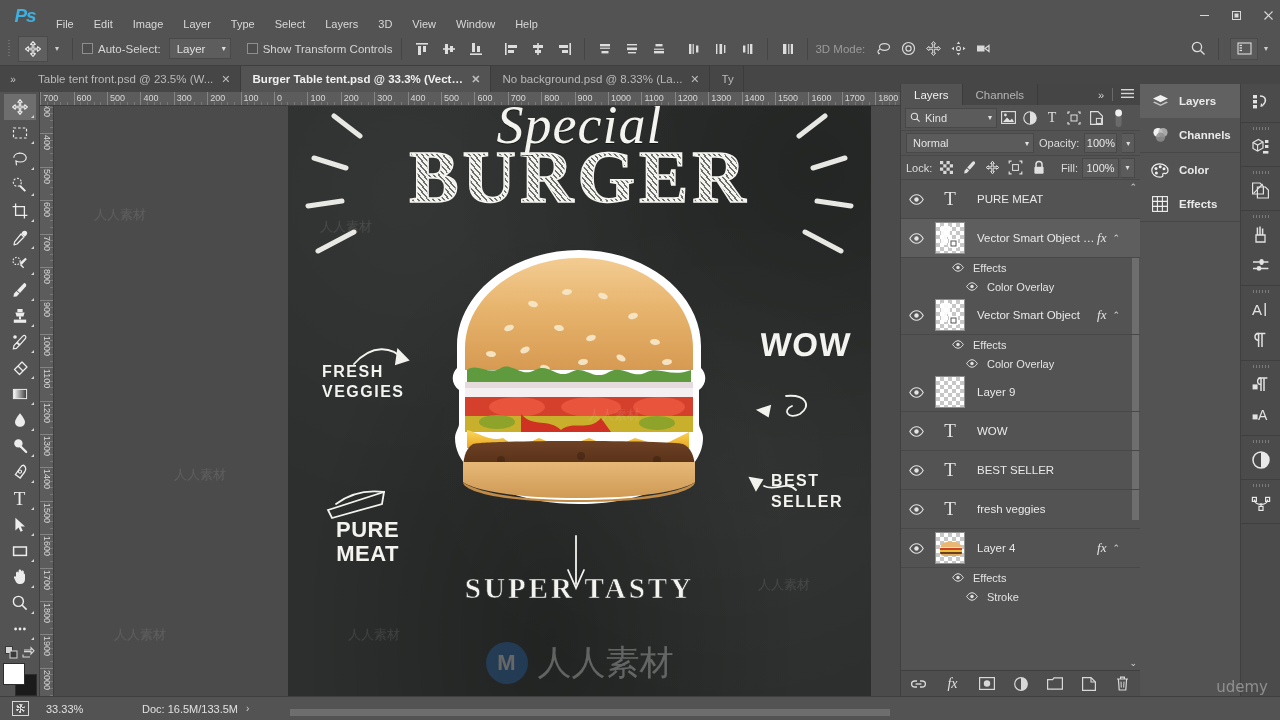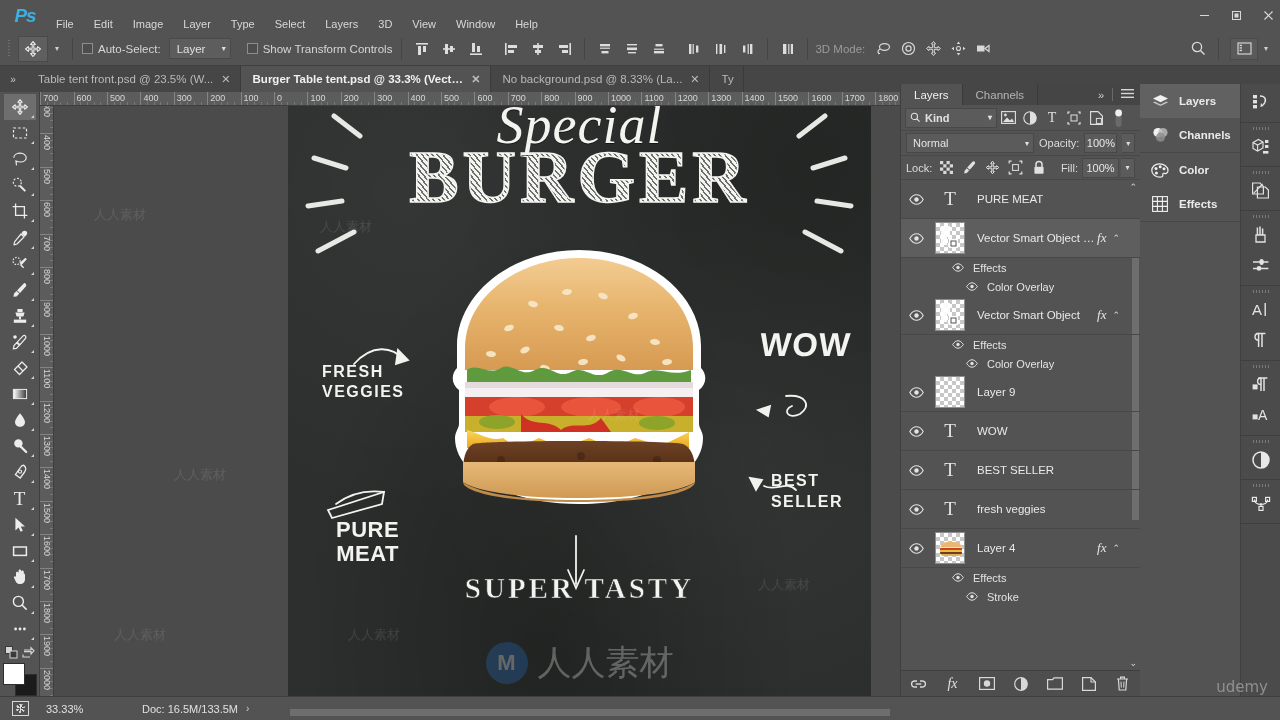--- a/index.html
+++ b/index.html
@@ -223,21 +223,21 @@
     color:#b5b5b5; border-right:1px solid #3a3a3a; background:#464646;
   }
   .lp-tab.active { background:#535353; color:#f0f0f0; }
   .lp-tabs-right { margin-left:auto; display:flex; align-items:center; padding-right:6px; gap:8px; }
   .lp-filter {
     height:26px; display:flex; align-items:center; gap:0px; padding:0 4px;
     border-bottom:1px solid #484848;
   }
   .kind-sel {
     width:92px; height:20px; background:#5b5b5b; border:1px solid #484848;
-    display:flex; align-items:center; padding:0 4px; gap:4px; font-size:11px; color:#e2e2e2;font-weight:bold;
+    display:flex; align-items:center; padding:0 4px; gap:4px; font-size:11px; color:#e2e2e2;
   }
   .kind-sel .cv { margin-left:auto; font-size:8px; }
   .f-ico { width:22px;height:22px; display:flex;align-items:center;justify-content:center; }
   .lp-blend {
     height:25px; display:flex; align-items:center; gap:5px; padding:0 5px;
     border-bottom:1px solid #484848;
   }
   .blend-sel {
     flex:0 0 128px; height:20px; background:#5b5b5b; border:1px solid #484848;
     display:flex; align-items:center; padding:0 4px 0 6px; font-size:11px; color:#e4e4e4;

